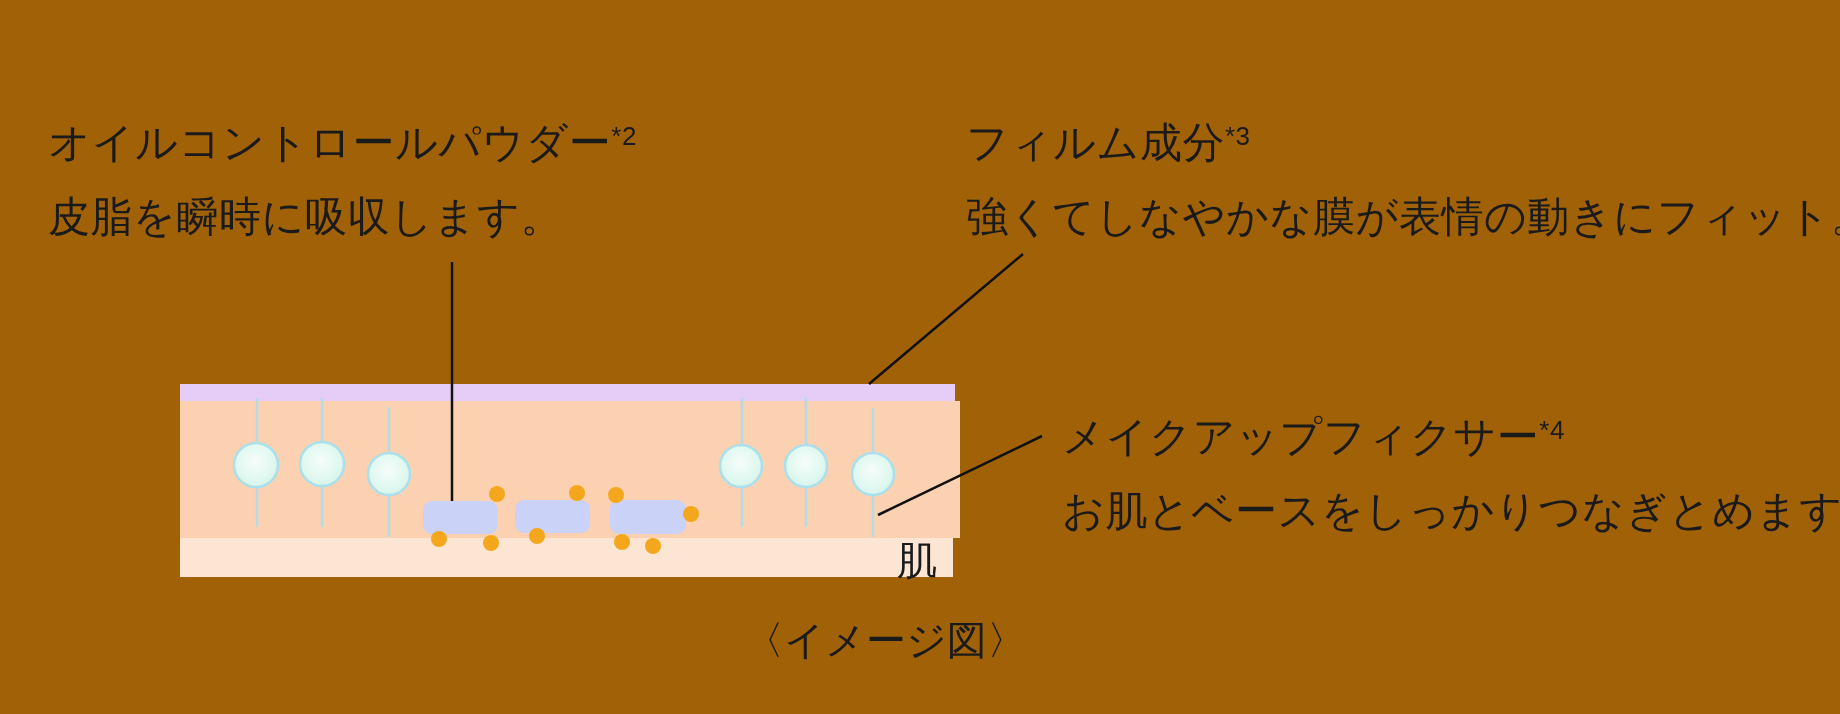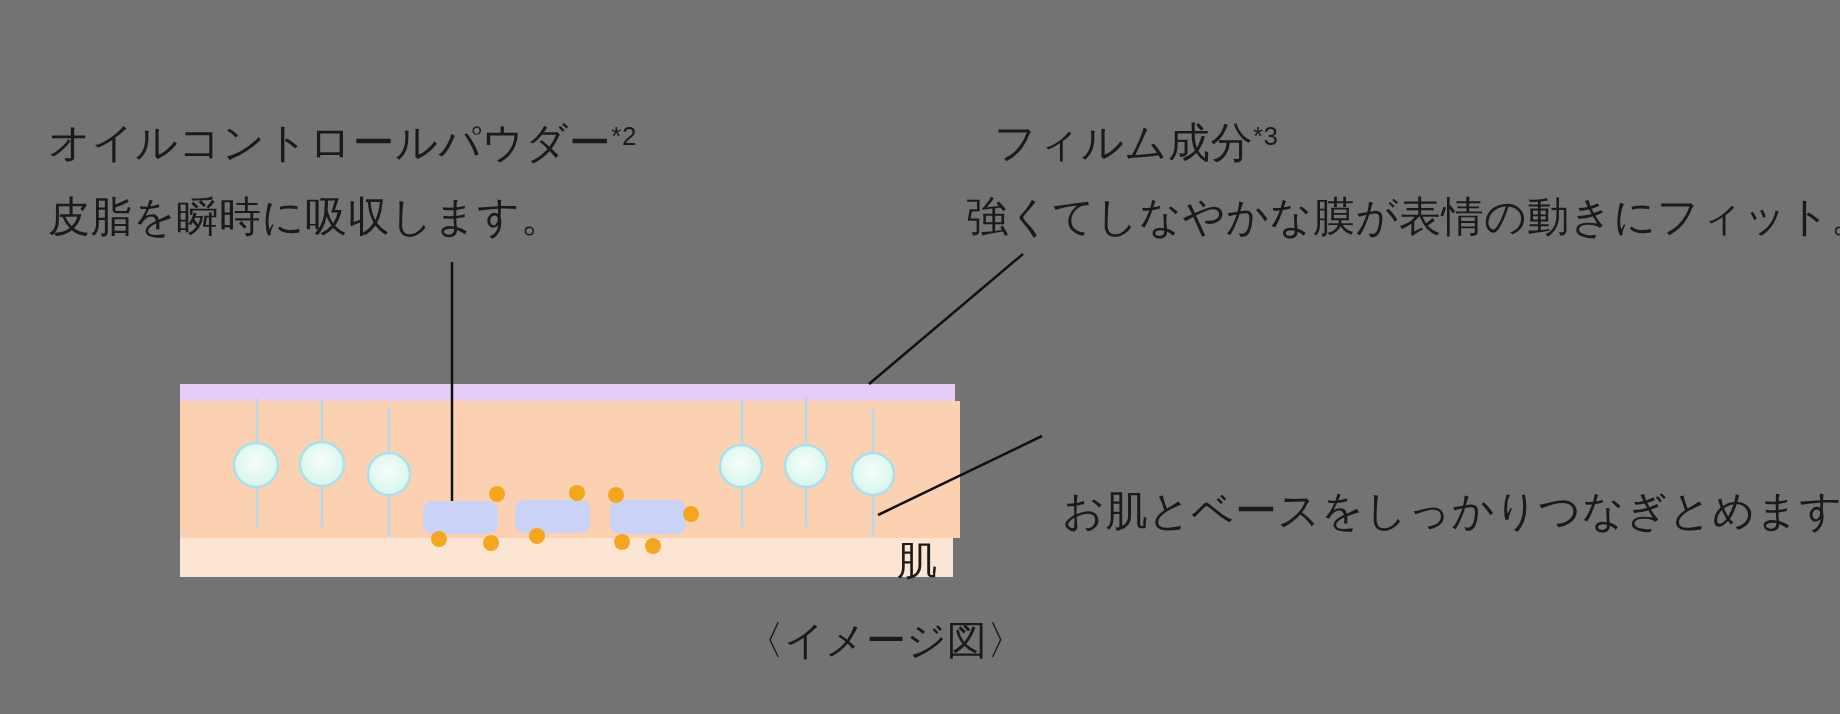--- a/index.html
+++ b/index.html
@@ -11,21 +11,21 @@
     width: 1840px;
     height: 714px;
     font-family: "Liberation Sans", "DejaVu Sans", sans-serif;
     color: #1a1a1a;
   }
   .canvas {
     position: relative;
     width: 1840px;
     height: 714px;
     overflow: hidden;
-    background: #737373;
+    background: #a16207;
   }
   svg.diagram-svg {
     position: absolute;
     left: 0;
     top: 0;
   }
   .ann-line {
     position: absolute;
     white-space: nowrap;
     font-size: 42px;
@@ -35,21 +35,21 @@
   }
   sup.note {
     font-size: 26px;
     line-height: 0;
     vertical-align: baseline;
     position: relative;
     top: -0.45em;
   }
   #ann-oil-title   { left: 48px;   top: 122px; }
   #ann-oil-desc    { left: 48px;   top: 196px; }
-  #ann-film-title  { left: 966px;  top: 122px; margin-left: 28px; }
+  #ann-film-title  { left: 966px;  top: 122px; }
   #ann-film-desc   { left: 966px;  top: 196px; }
   #ann-fixer-title { left: 1062px; top: 416px; }
   #ann-fixer-desc  { left: 1062px; top: 490px; }
   .skin-label {
     position: absolute;
     left: 897px;
     top: 540px;
     font-size: 40px;
     line-height: 1;
     white-space: nowrap;
@@ -122,19 +122,22 @@
   <div class="ann-line" id="ann-oil-title">
     <span>オイルコントロールパウダー</span><sup class="note">*2</sup>
   </div>
   <div class="ann-line" id="ann-oil-desc">皮脂を瞬時に吸収します。</div>
 
   <div class="ann-line" id="ann-film-title">
     <span>フィルム成分</span><sup class="note">*3</sup>
   </div>
   <div class="ann-line" id="ann-film-desc">強くてしなやかな膜が表情の動きにフィット。</div>
 
+  <div class="ann-line" id="ann-fixer-title">
+    <span>メイクアップフィクサー</span><sup class="note">*4</sup>
+  </div>
   <div class="ann-line" id="ann-fixer-desc">お肌とベースをしっかりつなぎとめます。</div>
 
   <div class="skin-label">肌</div>
 
   <div class="caption">〈イメージ図〉</div>
 
 </div>
 
 </body></html>

